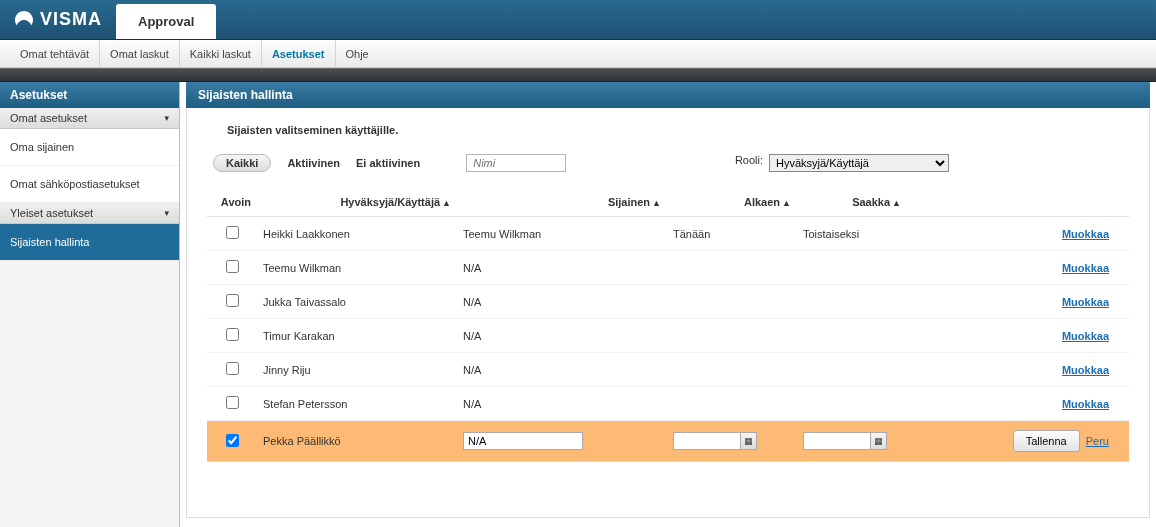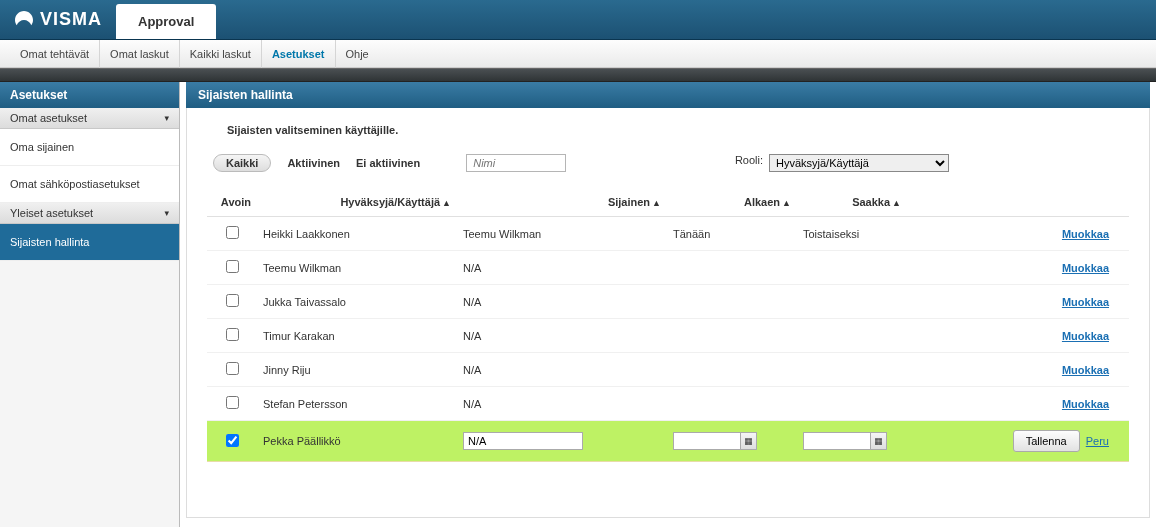--- a/index.html
+++ b/index.html
@@ -29,21 +29,21 @@
 .pill-label { font-size: 11px; font-weight: bold; cursor: pointer; margin-left: 16px; }
 .name-input { border: 1px solid #b5b5b5; padding: 2px 6px; font-size: 11px; width: 100px; color: #999; font-style: italic; margin-left: 30px; }
 .role-block { margin-left: auto; display: flex; align-items: flex-start; gap: 6px; margin-right: 180px; }
 .role-select { border: 1px solid #888; font-size: 11px; padding: 1px 2px; width: 180px; }
 table.grid { width: 100%; border-collapse: collapse; font-size: 11px; }
 table.grid th { text-align: right; padding: 8px 6px; font-weight: bold; color: #333; border-bottom: 1px solid #e0e0e0; }
 table.grid td { padding: 9px 6px; border-bottom: 1px solid #f0f0f0; vertical-align: middle; }
 .sort-arrow { font-size: 9px; margin-left: 2px; }
 .edit-link { color: #1a6fb3; font-weight: bold; text-decoration: underline; cursor: pointer; }
 .cancel-link { color: #1a6fb3; text-decoration: underline; cursor: pointer; }
-tr.editing { background: #bef264; }
+tr.editing { background: #fdba74; }
 tr.editing td { border-top: 1px solid #e8dca8; border-bottom: 1px solid #e8dca8; }
 .cell-input { border: 1px solid #aaa; padding: 2px 4px; font-size: 11px; width: 120px; background: #fff; }
 .date-input { border: 1px solid #aaa; padding: 2px 4px; font-size: 11px; width: 68px; background: #fff; }
 .date-wrap { display: inline-flex; align-items: center; border: 0; }
 .date-btn { width: 16px; height: 18px; border: 1px solid #aaa; border-left: none; background: linear-gradient(to bottom,#f5f5f5,#ddd); display: inline-flex; align-items: center; justify-content: center; font-size: 9px; cursor: pointer; }
 .save-btn { background: linear-gradient(to bottom,#fdfdfd,#e2e2e2); border: 1px solid #aaa; border-radius: 3px; padding: 4px 12px; font-size: 11px; cursor: pointer; }
 .chev { font-size: 9px; }
 .col-avoin { width: 50px; text-align: center; }
 .col-user { width: 200px; }
 .col-sub { width: 210px; }

